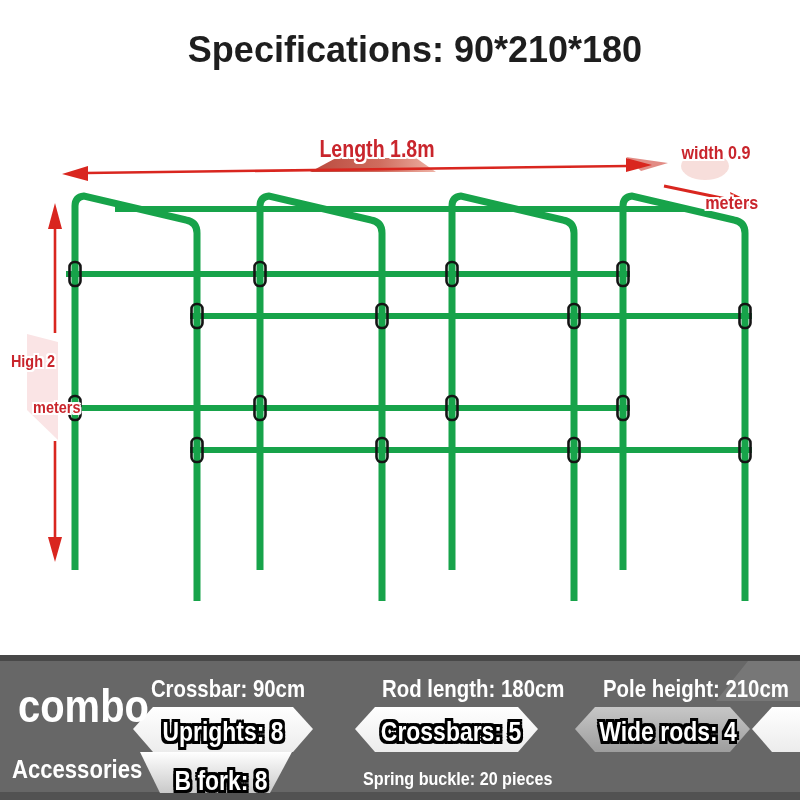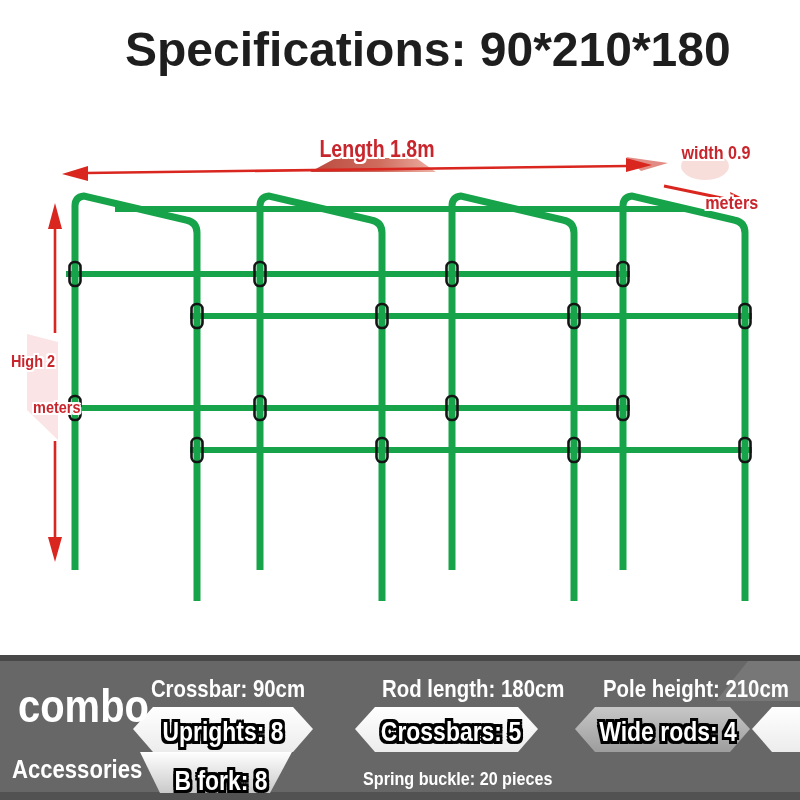--- a/index.html
+++ b/index.html
@@ -3,21 +3,21 @@
 <meta charset="utf-8">
 <style>
   html,body{margin:0;padding:0;background:#ffffff;}
   #stage{position:relative;width:800px;height:800px;background:#ffffff;overflow:hidden;
          font-family:"Liberation Sans",sans-serif;}
   #stage svg{position:absolute;left:0;top:0;}
   .txt{position:absolute;white-space:pre;font-weight:bold;}
   .condensed{transform:scaleX(0.85);transform-origin:center;}
   .condensed-left{transform:scaleX(0.85);transform-origin:left center;}
   .center{text-align:center;}
-  .title{font-size:48px;line-height:48px;color:#1e1e1e;letter-spacing:0px;}
+  .title{font-size:36px;line-height:48px;color:#1e1e1e;letter-spacing:0px;}
   .red{color:#c9252c;}
   .halo-white{text-shadow:-2px -2px 0 #fff,2px -2px 0 #fff,-2px 2px 0 #fff,2px 2px 0 #fff,
               0 -2px 0 #fff,0 2px 0 #fff,-2px 0 0 #fff,2px 0 0 #fff;}
   .white{color:#ffffff;}
   .outline-black{color:#ffffff;
      text-shadow:-3px -3px 0 #000,3px -3px 0 #000,-3px 3px 0 #000,3px 3px 0 #000,
                  0 -3px 0 #000,0 3px 0 #000,-3px 0 0 #000,3px 0 0 #000,
                  -2px -2px 0 #000,2px -2px 0 #000,-2px 2px 0 #000,2px 2px 0 #000;}
 </style>
 </head>

